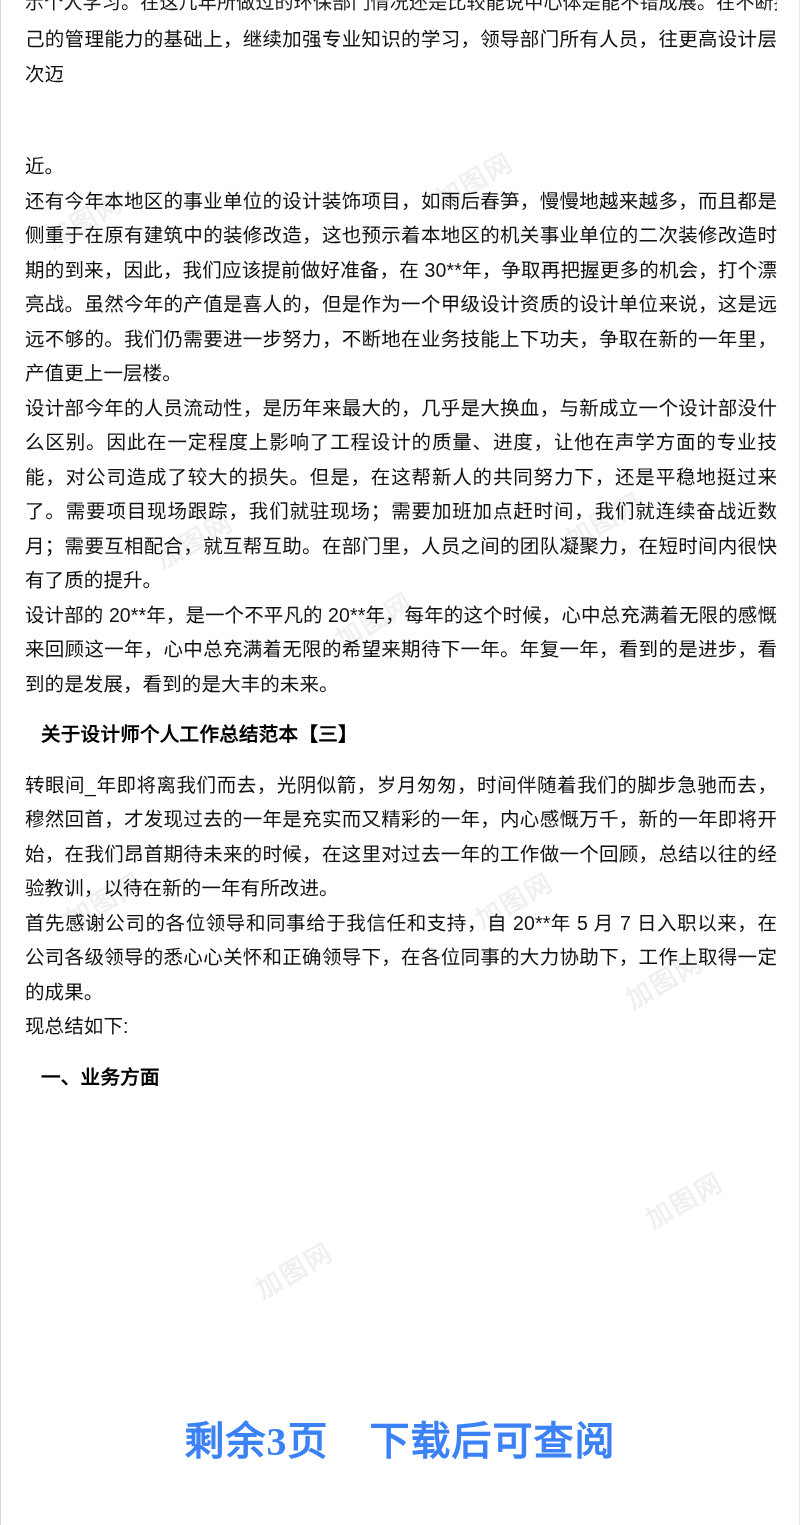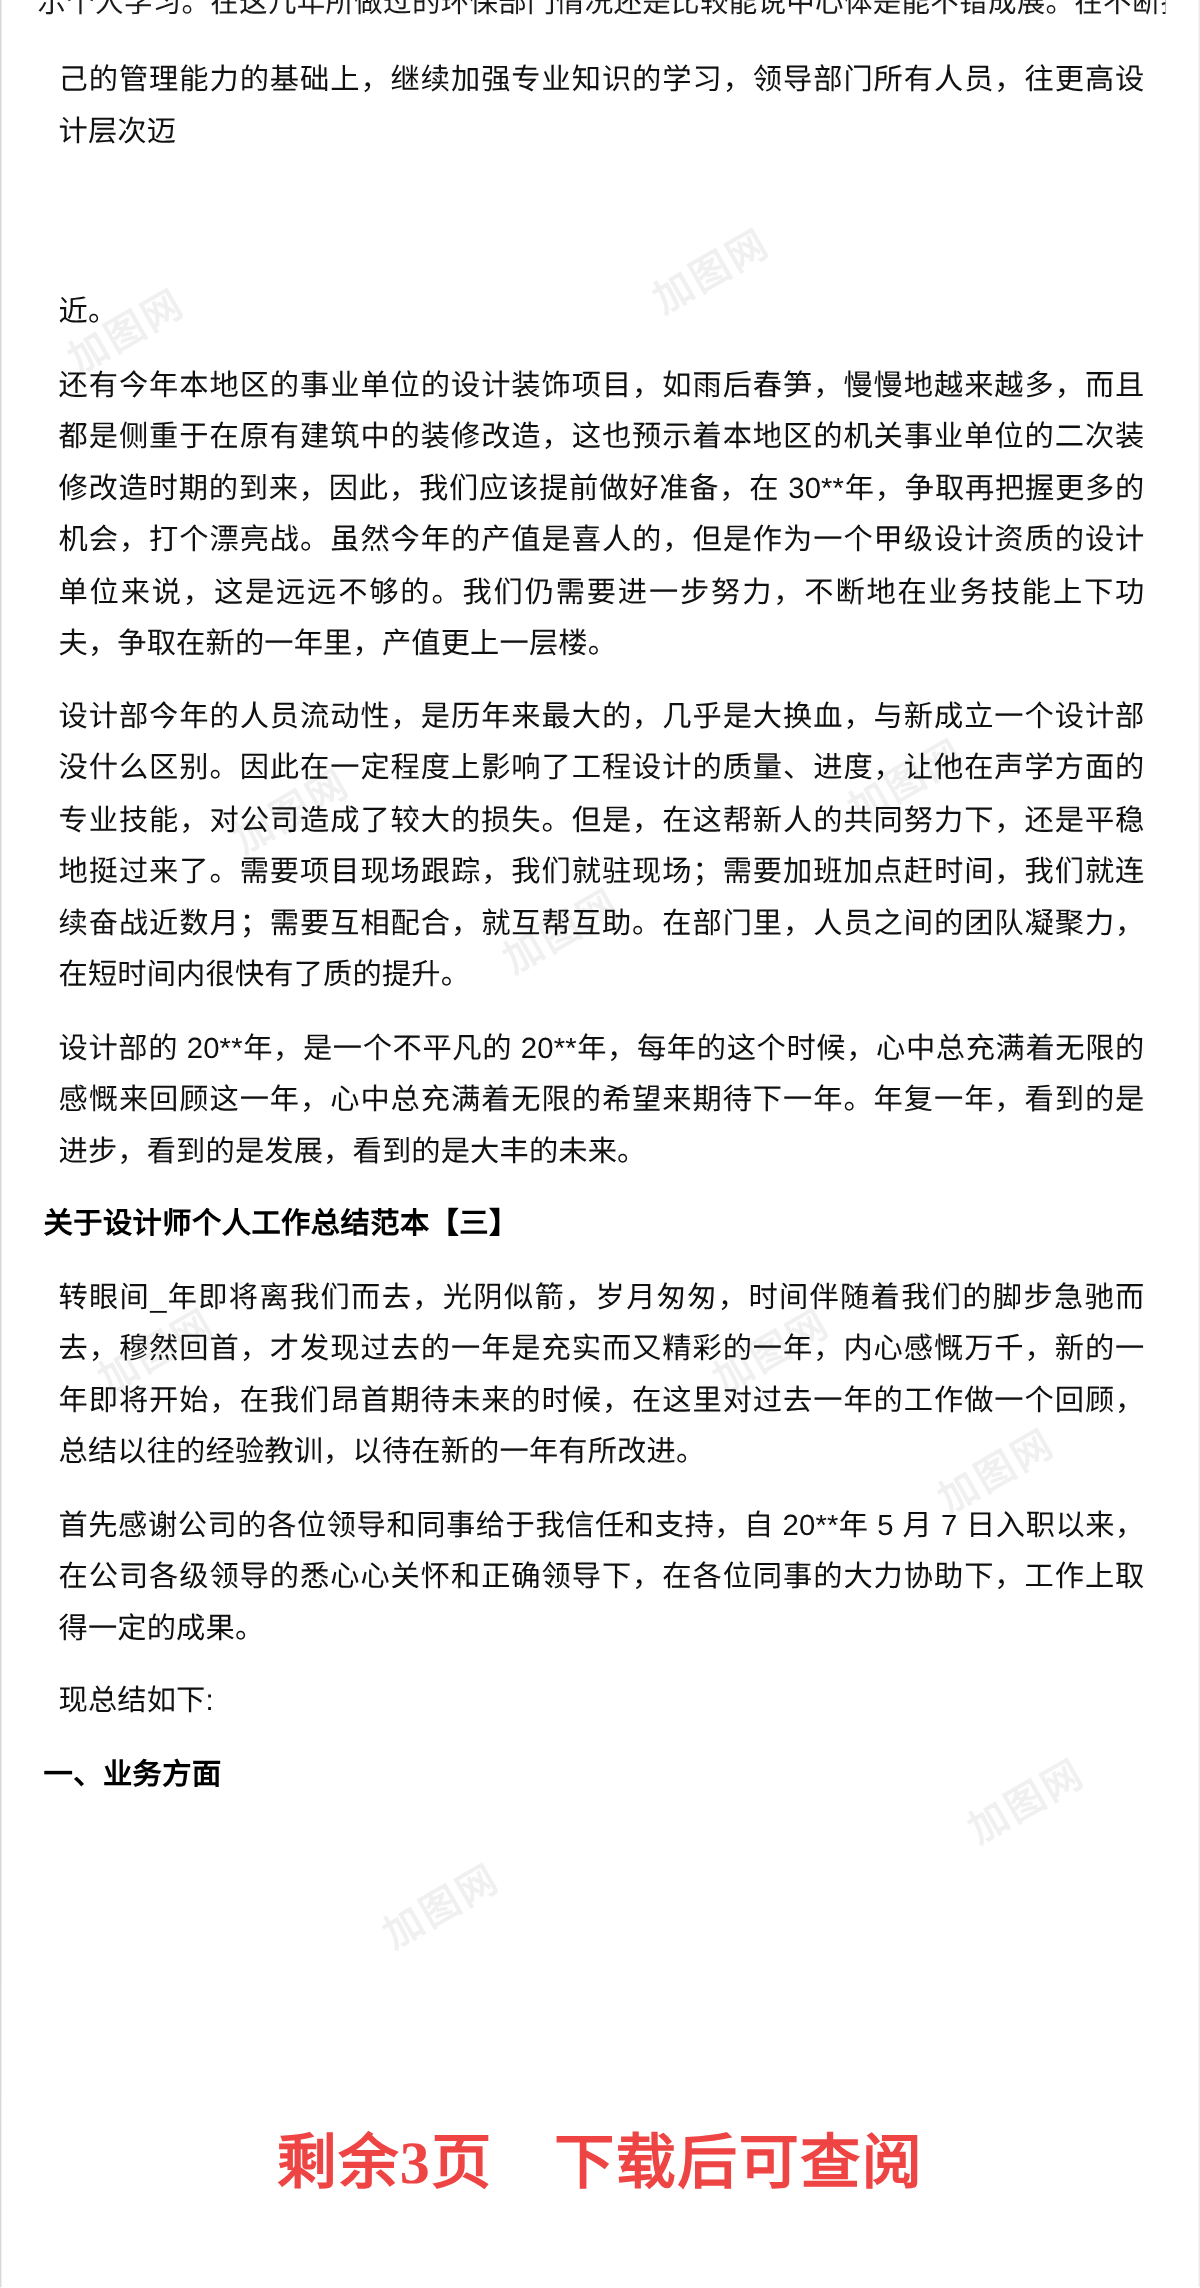--- a/index.html
+++ b/index.html
@@ -61,32 +61,32 @@
     position: relative;
     top: -14px;
     font-size: 19px;
     line-height: 34px;
     color: #1a1a1a;
     white-space: nowrap;
     letter-spacing: 0.2px;
   }
 
   p.para {
-    margin: 14px;
+    margin: 0;
     font-size: 19.5px;
     line-height: 34.5px;
     color: #101010;
     text-align: justify;
     text-justify: inter-ideograph;
     letter-spacing: 0.1px;
     word-break: break-all;
   }
 
   p.heading {
-    margin: 4px;
+    margin: 16px;
     font-size: 19.5px;
     line-height: 34.5px;
     color: #000;
     font-weight: 700;
     letter-spacing: 0.3px;
   }
 
   .gap-lg { height: 58px; }
 
   
@@ -104,21 +104,21 @@
   .download-banner {
     position: absolute;
     left: 0;
     right: 0;
     bottom: 58px;
     z-index: 4;
     text-align: center;
   }
   .download-banner .banner-text {
     display: inline-block;
-    color: #ef4444;
+    color: #3b82f6;
     font-size: 40px;
     font-weight: 700;
     letter-spacing: 1px;
     font-family: "Liberation Serif", "DejaVu Serif", serif;
     white-space: pre;
   }
 </style>
 </head>
 <body>
 

